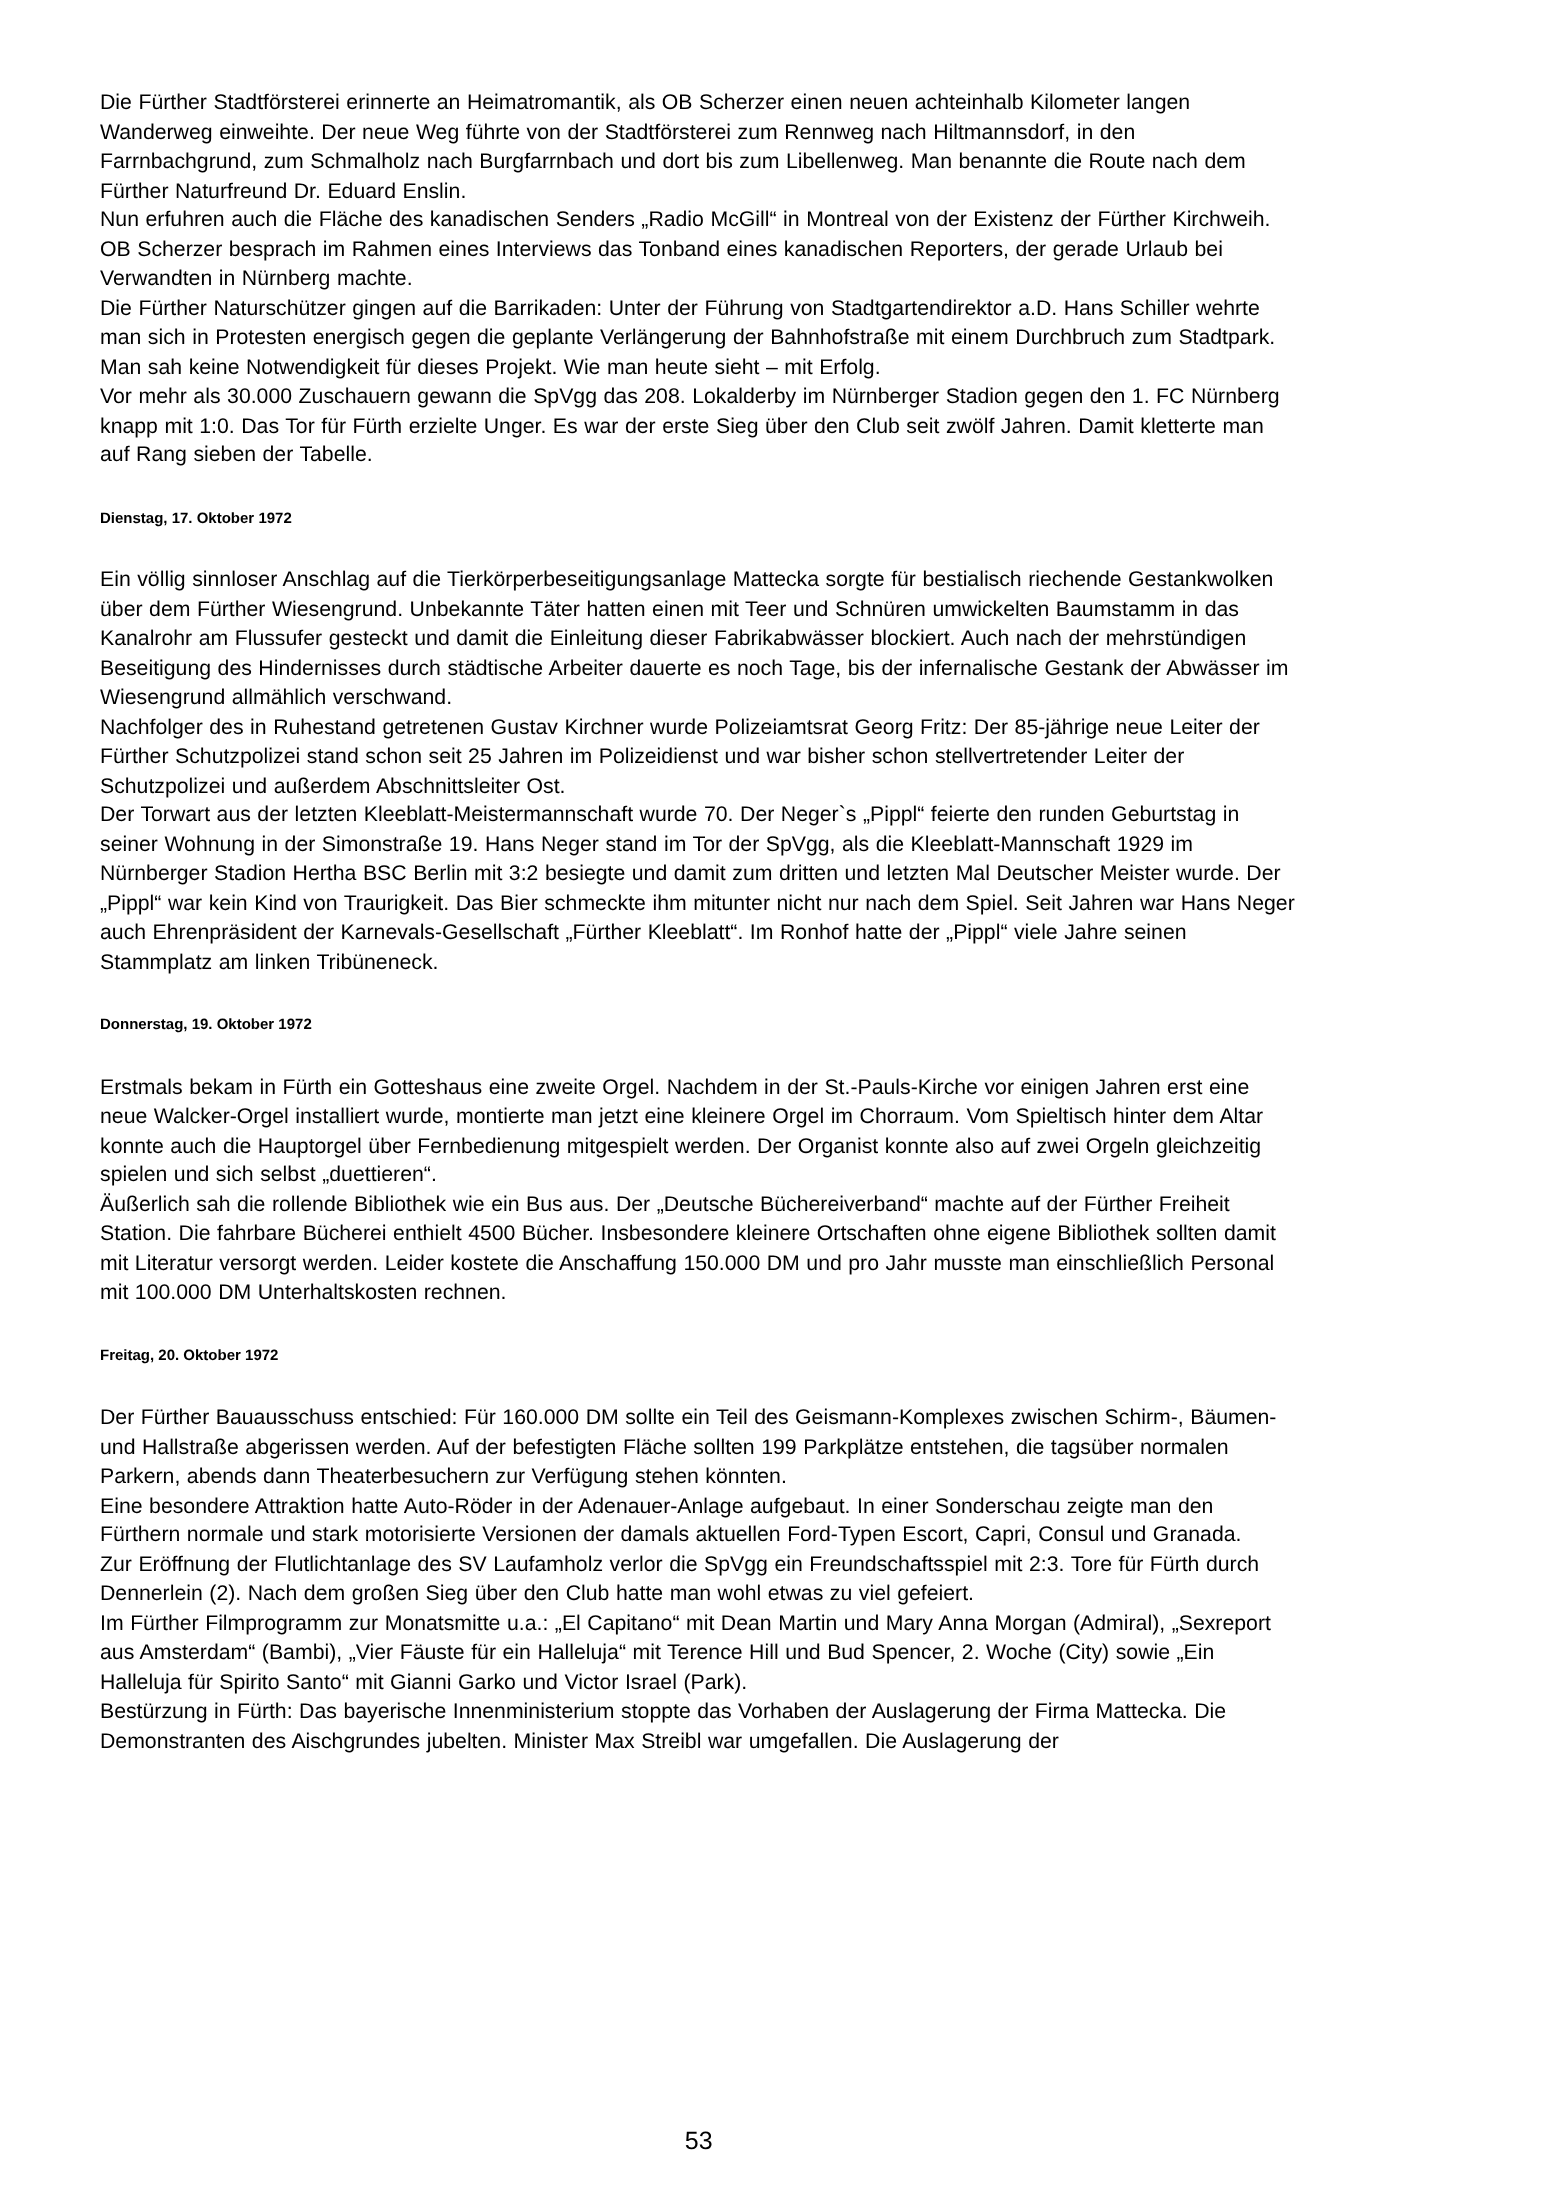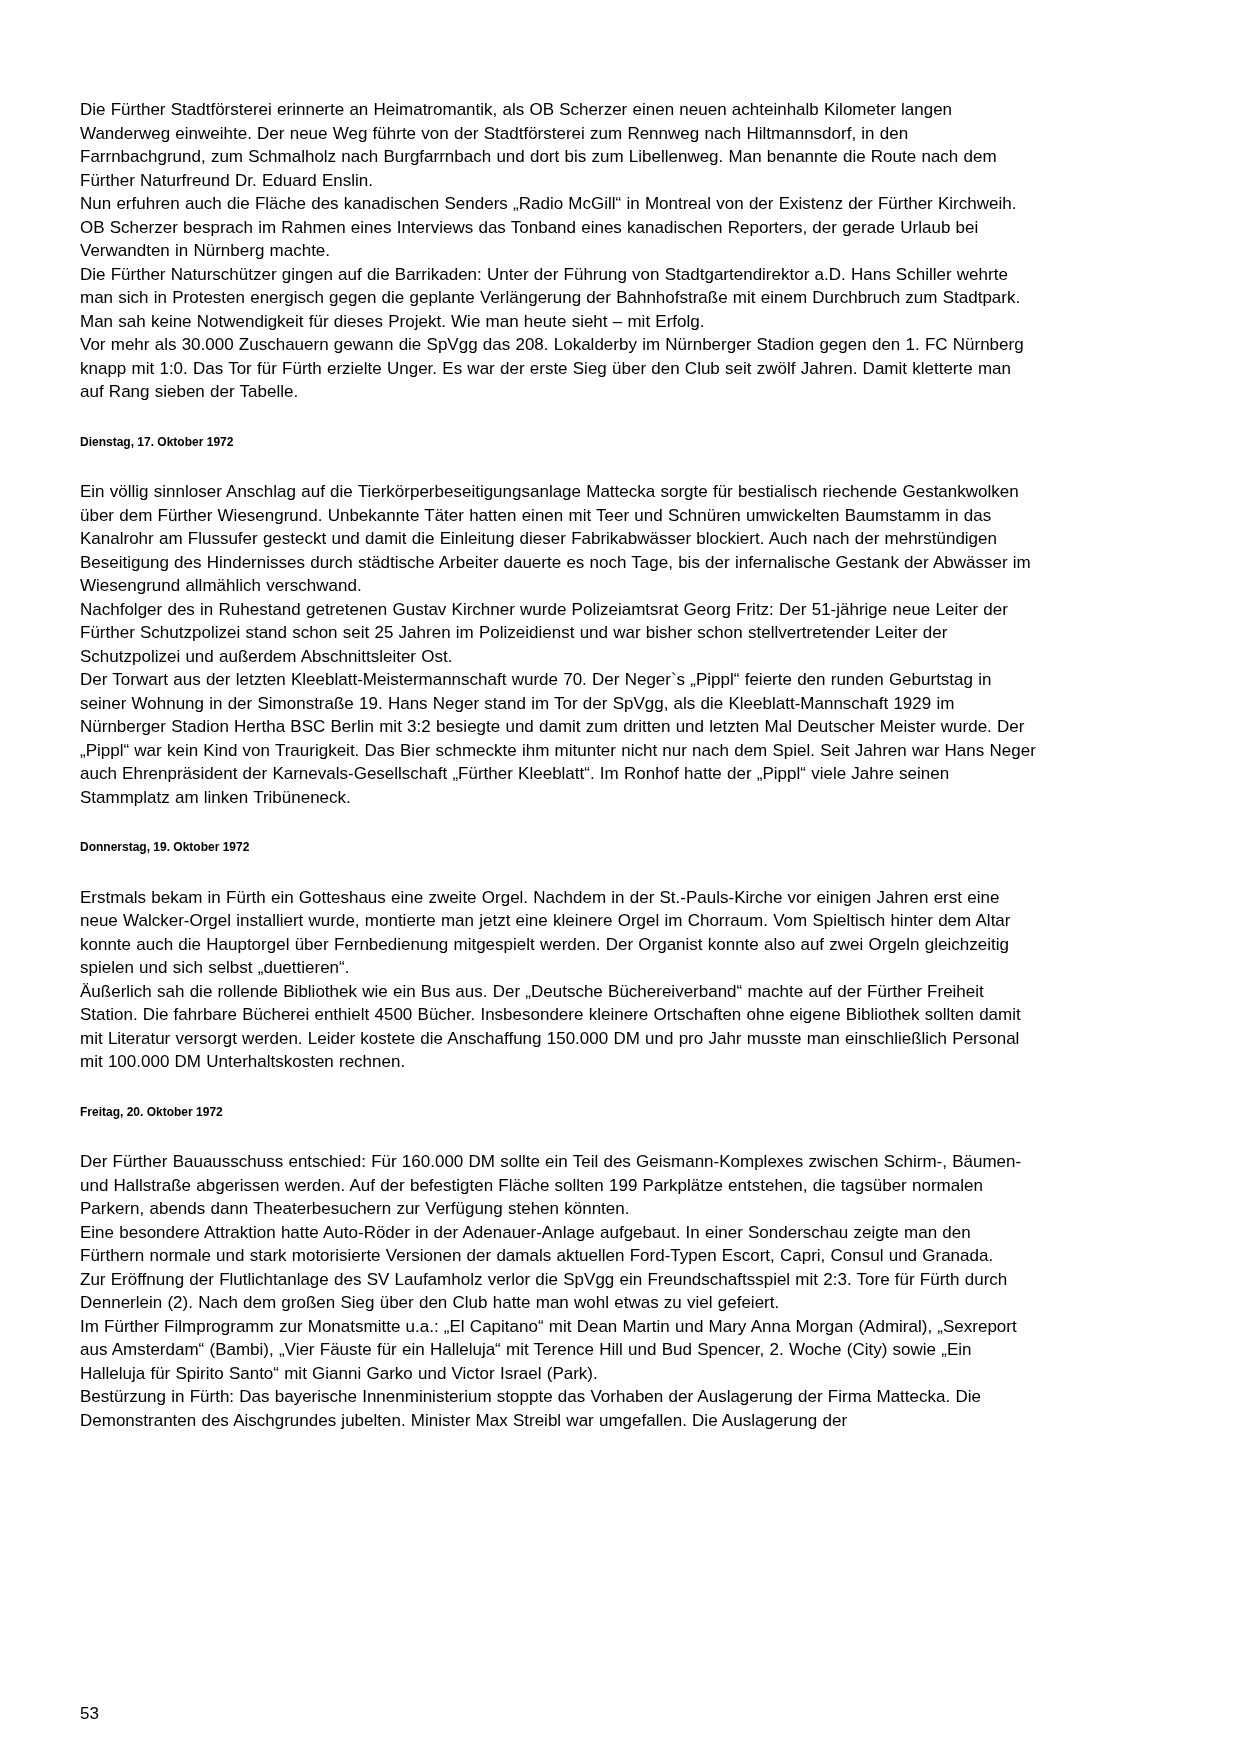--- a/index.html
+++ b/index.html
@@ -14,56 +14,56 @@
     background: #ffffff;
     color: #000000;
     font-family: "Liberation Sans", "DejaVu Sans", sans-serif;
     overflow: hidden;
   }
   .content {
     position: absolute;
     top: 70px;
     left: 80px;
     width: 958px;
-    margin-top: 28px;
   }
   .content p.paragraph {
     margin: 0;
     font-size: 17px;
     line-height: 23.5px;
     text-align: left;
     word-spacing: 0.5px;
   }
   .content h3.heading {
     margin: 27px 0 26px 0;
     font-size: 12px;
     line-height: 23.5px;
     font-weight: bold;
   }
   .page-number {
     position: absolute;
     bottom: 28px;
     left: 80px;
     width: 958px;
-    font-size: 17px;
+    text-align: center;
+    font-size: 20px;
     line-height: 23.5px;
   }
 </style>
 </head>
 <body>
 
 <div class="page">
   <div class="content">
       <p class="paragraph">Die Fürther Stadtförsterei erinnerte an Heimatromantik, als OB Scherzer einen neuen achteinhalb Kilometer langen Wanderweg einweihte. Der neue Weg führte von der Stadtförsterei zum Rennweg nach Hiltmannsdorf, in den Farrnbachgrund, zum Schmalholz nach Burgfarrnbach und dort bis zum Libellenweg. Man benannte die Route nach dem Fürther Naturfreund Dr. Eduard Enslin.</p>
       <p class="paragraph">Nun erfuhren auch die Fläche des kanadischen Senders „Radio McGill“ in Montreal von der Existenz der Fürther Kirchweih. OB Scherzer besprach im Rahmen eines Interviews das Tonband eines kanadischen Reporters, der gerade Urlaub bei Verwandten in Nürnberg machte.</p>
       <p class="paragraph">Die Fürther Naturschützer gingen auf die Barrikaden: Unter der Führung von Stadtgartendirektor a.D. Hans Schiller wehrte man sich in Protesten energisch gegen die geplante Verlängerung der Bahnhofstraße mit einem Durchbruch zum Stadtpark. Man sah keine Notwendigkeit für dieses Projekt. Wie man heute sieht – mit Erfolg.</p>
       <p class="paragraph">Vor mehr als 30.000 Zuschauern gewann die SpVgg das 208. Lokalderby im Nürnberger Stadion gegen den 1. FC Nürnberg knapp mit 1:0. Das Tor für Fürth erzielte Unger. Es war der erste Sieg über den Club seit zwölf Jahren. Damit kletterte man auf Rang sieben der Tabelle.</p>
       <h3 class="heading">Dienstag, 17. Oktober 1972</h3>
       <p class="paragraph">Ein völlig sinnloser Anschlag auf die Tierkörperbeseitigungsanlage Mattecka sorgte für bestialisch riechende Gestankwolken über dem Fürther Wiesengrund. Unbekannte Täter hatten einen mit Teer und Schnüren umwickelten Baumstamm in das Kanalrohr am Flussufer gesteckt und damit die Einleitung dieser Fabrikabwässer blockiert. Auch nach der mehrstündigen Beseitigung des Hindernisses durch städtische Arbeiter dauerte es noch Tage, bis der infernalische Gestank der Abwässer im Wiesengrund allmählich verschwand.</p>
-      <p class="paragraph">Nachfolger des in Ruhestand getretenen Gustav Kirchner wurde Polizeiamtsrat Georg Fritz: Der 51-jährige neue Leiter der Fürther Schutzpolizei stand schon seit 25 Jahren im Polizeidienst und war bisher schon stellvertretender Leiter der Schutzpolizei und außerdem Abschnittsleiter Ost.</p>
+      <p class="paragraph">Nachfolger des in Ruhestand getretenen Gustav Kirchner wurde Polizeiamtsrat Georg Fritz: Der 85-jährige neue Leiter der Fürther Schutzpolizei stand schon seit 25 Jahren im Polizeidienst und war bisher schon stellvertretender Leiter der Schutzpolizei und außerdem Abschnittsleiter Ost.</p>
       <p class="paragraph">Der Torwart aus der letzten Kleeblatt-Meistermannschaft wurde 70. Der Neger`s „Pippl“ feierte den runden Geburtstag in seiner Wohnung in der Simonstraße 19. Hans Neger stand im Tor der SpVgg, als die Kleeblatt-Mannschaft 1929 im Nürnberger Stadion Hertha BSC Berlin mit 3:2 besiegte und damit zum dritten und letzten Mal Deutscher Meister wurde. Der „Pippl“ war kein Kind von Traurigkeit. Das Bier schmeckte ihm mitunter nicht nur nach dem Spiel. Seit Jahren war Hans Neger auch Ehrenpräsident der Karnevals-Gesellschaft „Fürther Kleeblatt“. Im Ronhof hatte der „Pippl“ viele Jahre seinen Stammplatz am linken Tribüneneck.</p>
       <h3 class="heading">Donnerstag, 19. Oktober 1972</h3>
       <p class="paragraph">Erstmals bekam in Fürth ein Gotteshaus eine zweite Orgel. Nachdem in der St.-Pauls-Kirche vor einigen Jahren erst eine neue Walcker-Orgel installiert wurde, montierte man jetzt eine kleinere Orgel im Chorraum. Vom Spieltisch hinter dem Altar konnte auch die Hauptorgel über Fernbedienung mitgespielt werden. Der Organist konnte also auf zwei Orgeln gleichzeitig spielen und sich selbst „duettieren“.</p>
       <p class="paragraph">Äußerlich sah die rollende Bibliothek wie ein Bus aus. Der „Deutsche Büchereiverband“ machte auf der Fürther Freiheit Station. Die fahrbare Bücherei enthielt 4500 Bücher. Insbesondere kleinere Ortschaften ohne eigene Bibliothek sollten damit mit Literatur versorgt werden. Leider kostete die Anschaffung 150.000 DM und pro Jahr musste man einschließlich Personal mit 100.000 DM Unterhaltskosten rechnen.</p>
       <h3 class="heading">Freitag, 20. Oktober 1972</h3>
       <p class="paragraph">Der Fürther Bauausschuss entschied: Für 160.000 DM sollte ein Teil des Geismann-Komplexes zwischen Schirm-, Bäumen- und Hallstraße abgerissen werden. Auf der befestigten Fläche sollten 199 Parkplätze entstehen, die tagsüber normalen Parkern, abends dann Theaterbesuchern zur Verfügung stehen könnten.</p>
       <p class="paragraph">Eine besondere Attraktion hatte Auto-Röder in der Adenauer-Anlage aufgebaut. In einer Sonderschau zeigte man den Fürthern normale und stark motorisierte Versionen der damals aktuellen Ford-Typen Escort, Capri, Consul und Granada.</p>
       <p class="paragraph">Zur Eröffnung der Flutlichtanlage des SV Laufamholz verlor die SpVgg ein Freundschaftsspiel mit 2:3. Tore für Fürth durch Dennerlein (2). Nach dem großen Sieg über den Club hatte man wohl etwas zu viel gefeiert.</p>
       <p class="paragraph">Im Fürther Filmprogramm zur Monatsmitte u.a.: „El Capitano“ mit Dean Martin und Mary Anna Morgan (Admiral), „Sexreport aus Amsterdam“ (Bambi), „Vier Fäuste für ein Halleluja“ mit Terence Hill und Bud Spencer, 2. Woche (City) sowie „Ein Halleluja für Spirito Santo“ mit Gianni Garko und Victor Israel (Park).</p>
       <p class="paragraph">Bestürzung in Fürth: Das bayerische Innenministerium stoppte das Vorhaben der Auslagerung der Firma Mattecka. Die Demonstranten des Aischgrundes jubelten. Minister Max Streibl war umgefallen. Die Auslagerung der</p>

